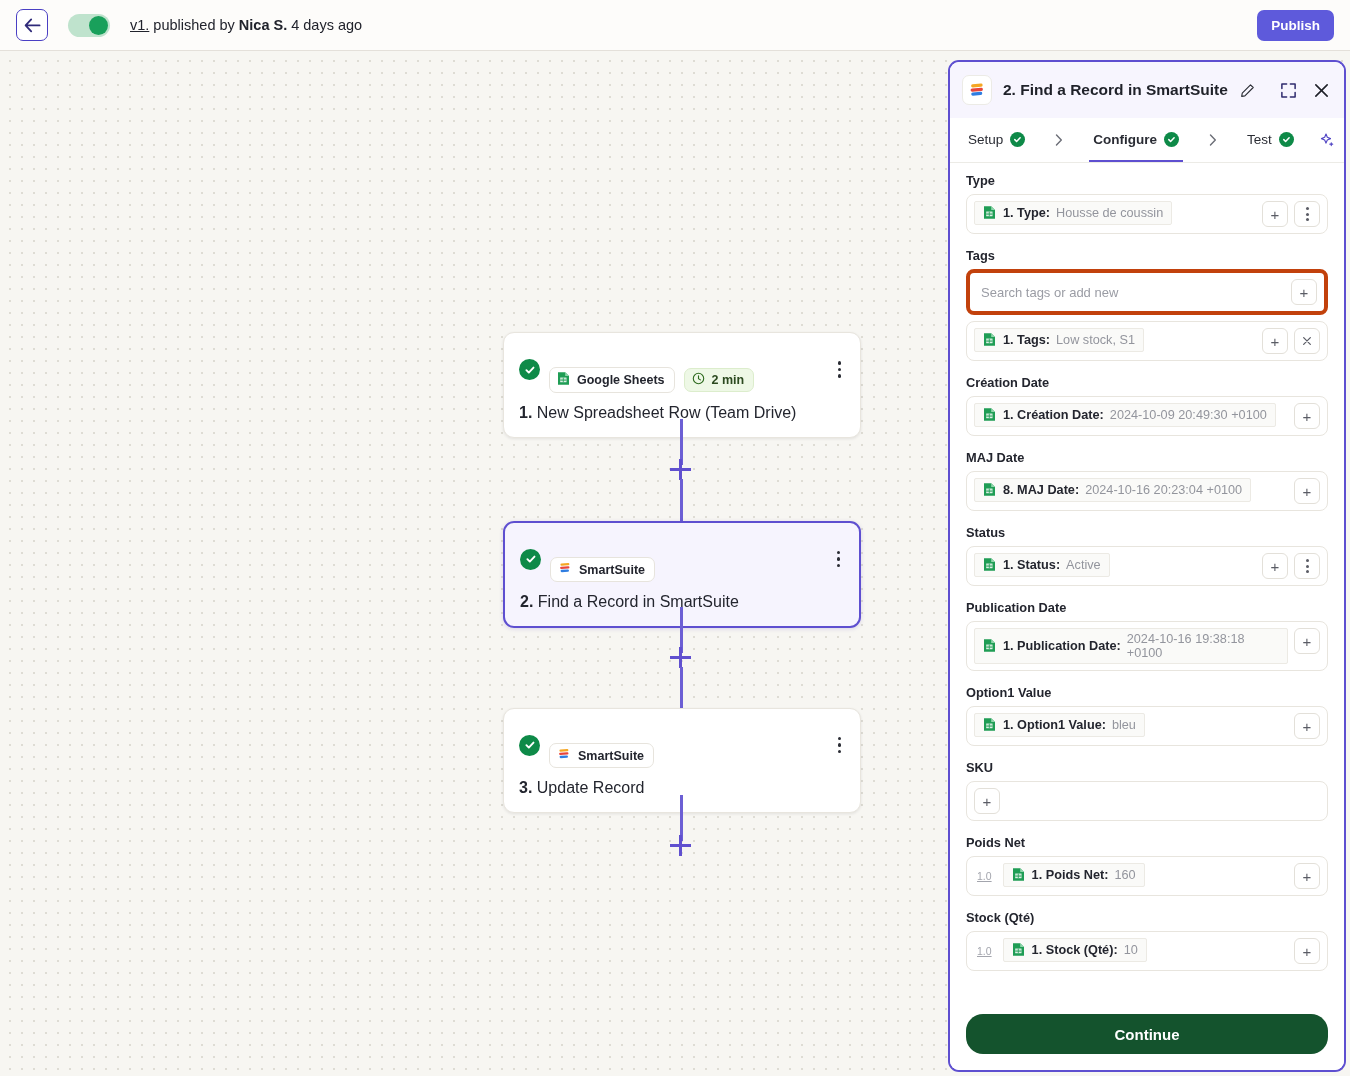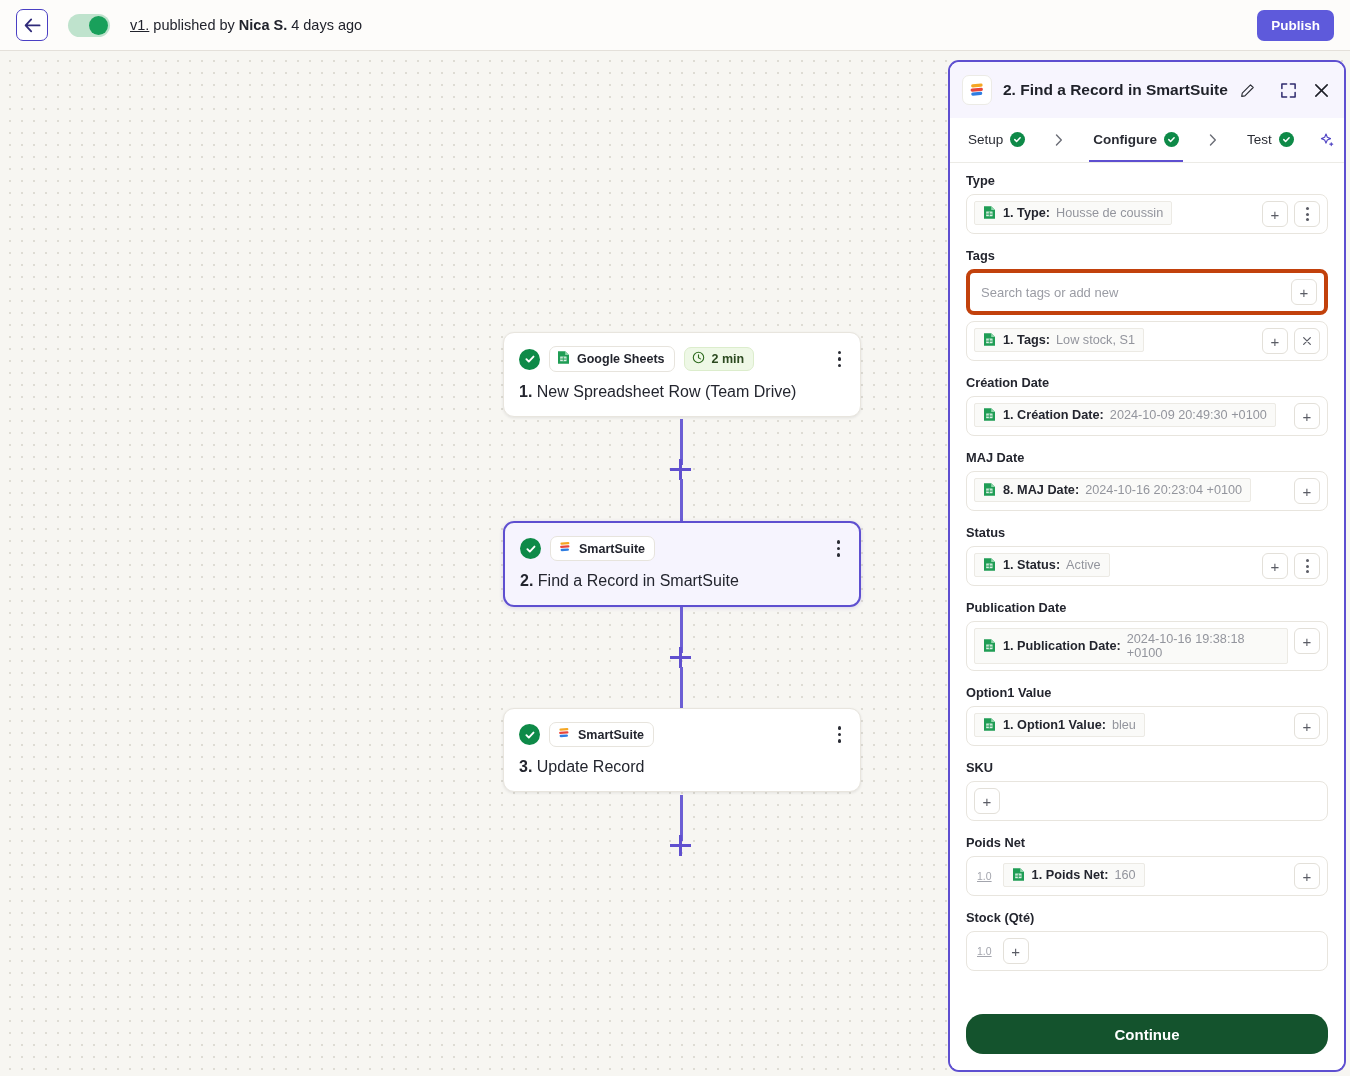--- a/index.html
+++ b/index.html
@@ -61,21 +61,21 @@
     box-shadow: 0 1px 4px rgba(60,40,180,.16);
   }
   .node-head { display: flex; align-items: center; gap: 9px; }
   .check {
     width: 21px; height: 21px; border-radius: 50%; background: #0e8a48;
     display: flex; align-items: center; justify-content: center; flex: none;
   }
   .chip {
     display: inline-flex; align-items: center; gap: 7px;
     background: #fff; border: 1px solid #e7e4dd; border-radius: 7px;
-    padding: 3px 9px 3px 7px; font-size: 12.5px; font-weight: 700; color: #23252e;
+    padding: 3px 9px 3px 7px; font-size: 12.5px; font-weight: 700; color: #23252e; margin-top: 21px;
   }
   .chip.time {
     background: #eef8e6; border-color: #dcedcc; color: #2c4a20; font-weight: 700;
   }
   .kebab { margin-left: auto; display: flex; flex-direction: column; gap: 3px; cursor: pointer; padding: 2px 4px; }
   .kebab i { width: 3.5px; height: 3.5px; border-radius: 50%; background: #2a2c34; display: block; }
   .node-title { margin-top: 11px; font-size: 16px; color: #23252e; }
   .node-title b { font-weight: 700; }
 
   .conn {
@@ -592,20 +592,34 @@
             </span>
           </div>
           <span class="sq-btn">+</span>
         </div>
       </div>
 
       <div class="field">
         <div class="field-label">Stock (Qté)</div>
         <div class="field-box">
           <span class="numprefix">1.0</span>
+          <div class="tokens">
+            <span class="token">
+              <span class="sheet-ico">
+                <svg width="13" height="15" viewBox="0 0 13 15">
+                    <path d="M1 1.3h7.2l3.8 3.7v8.7H1z" fill="#1f9d55"></path>
+                    <path d="M8.2 1.3 L12 5 H8.2z" fill="#8fd6ab"></path>
+                    <rect x="3.2" y="6.6" width="6.3" height="4.6" fill="#fff"></rect>
+                    <path d="M3.2 8.2h6.3M3.2 9.7h6.3M6.3 6.6v4.6" stroke="#1f9d55" stroke-width=".8"></path>
+                  </svg>
+              </span>
+              <span class="tk-name">1. Stock (Qté):</span>
+              <span class="tk-val">10</span>
+            </span>
+          </div>
           <span class="sq-btn">+</span>
         </div>
       </div>
 
     </div>
 
     <div class="panel-foot">
       <button class="continue-btn">Continue</button>
     </div>
   </div>

